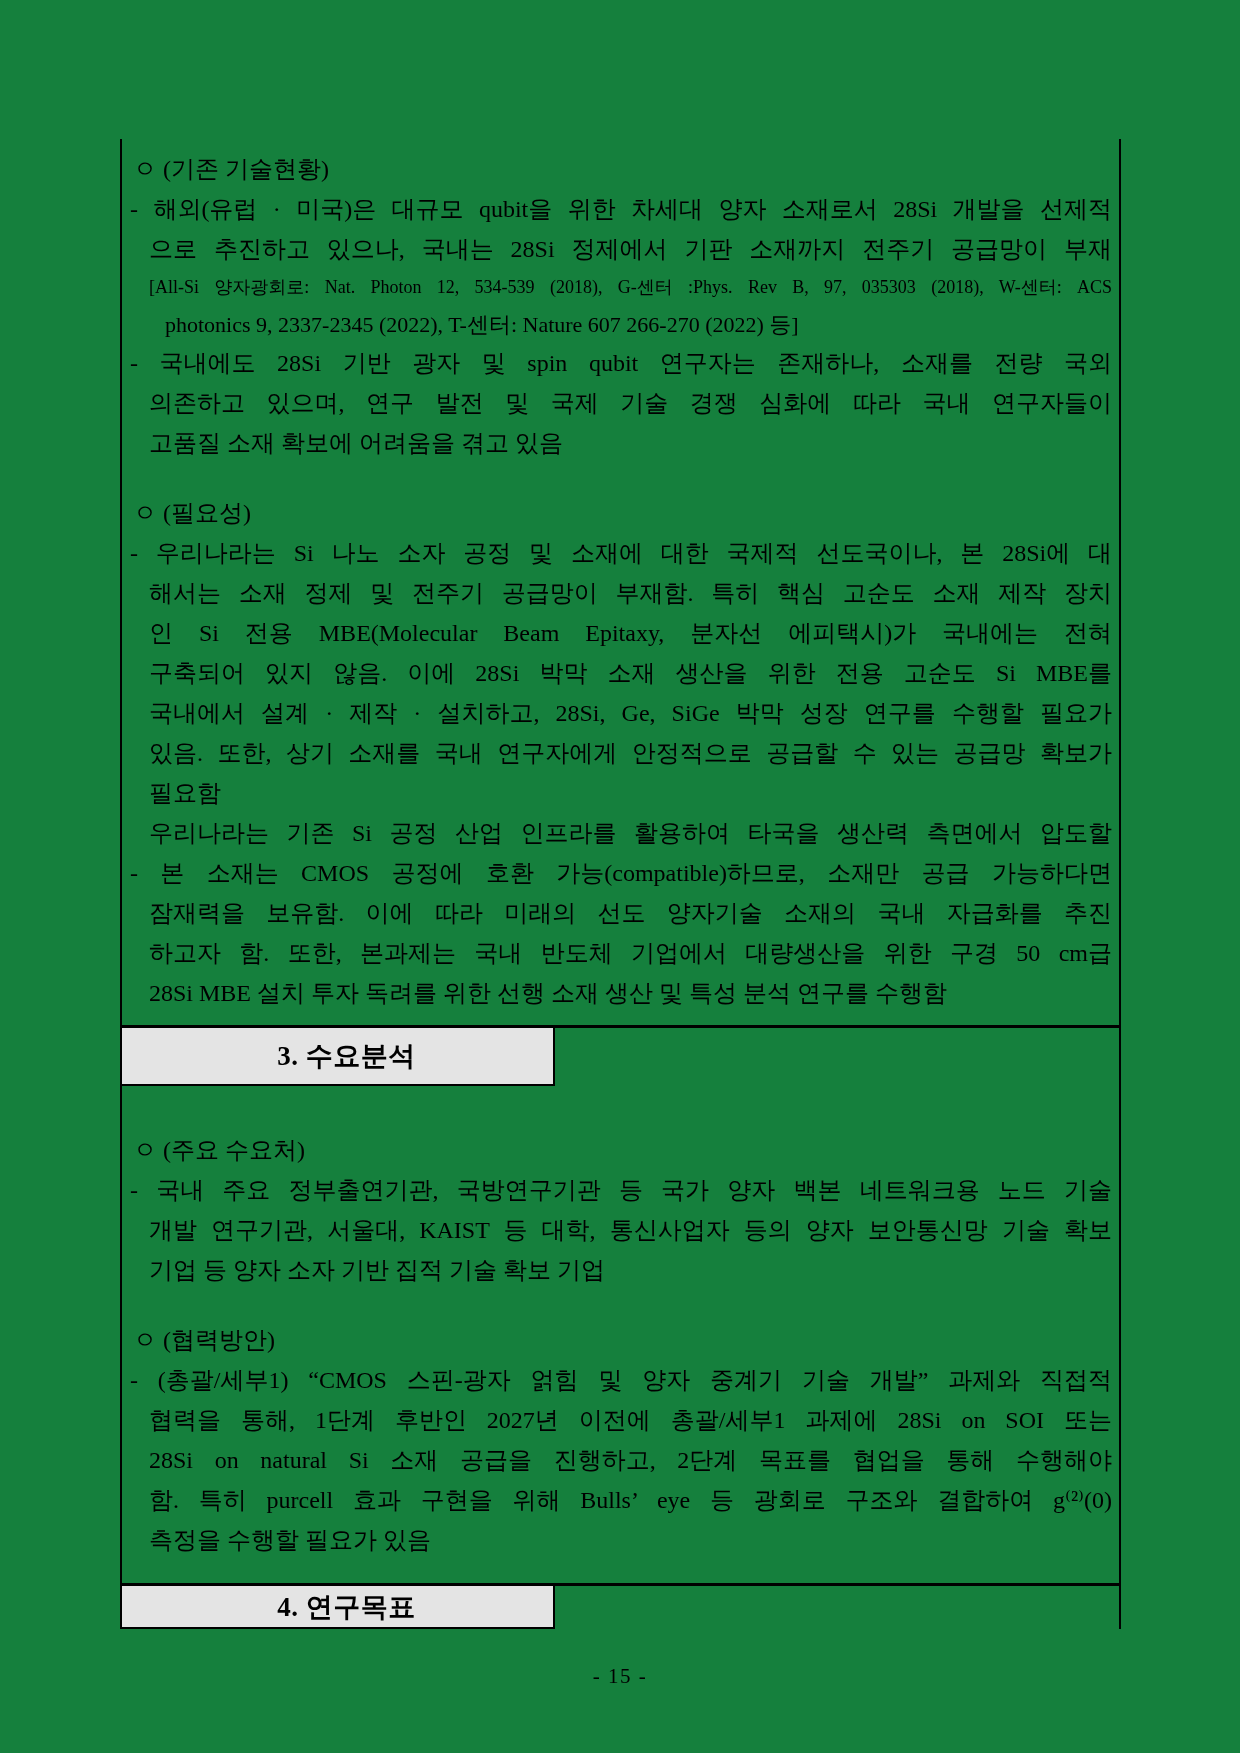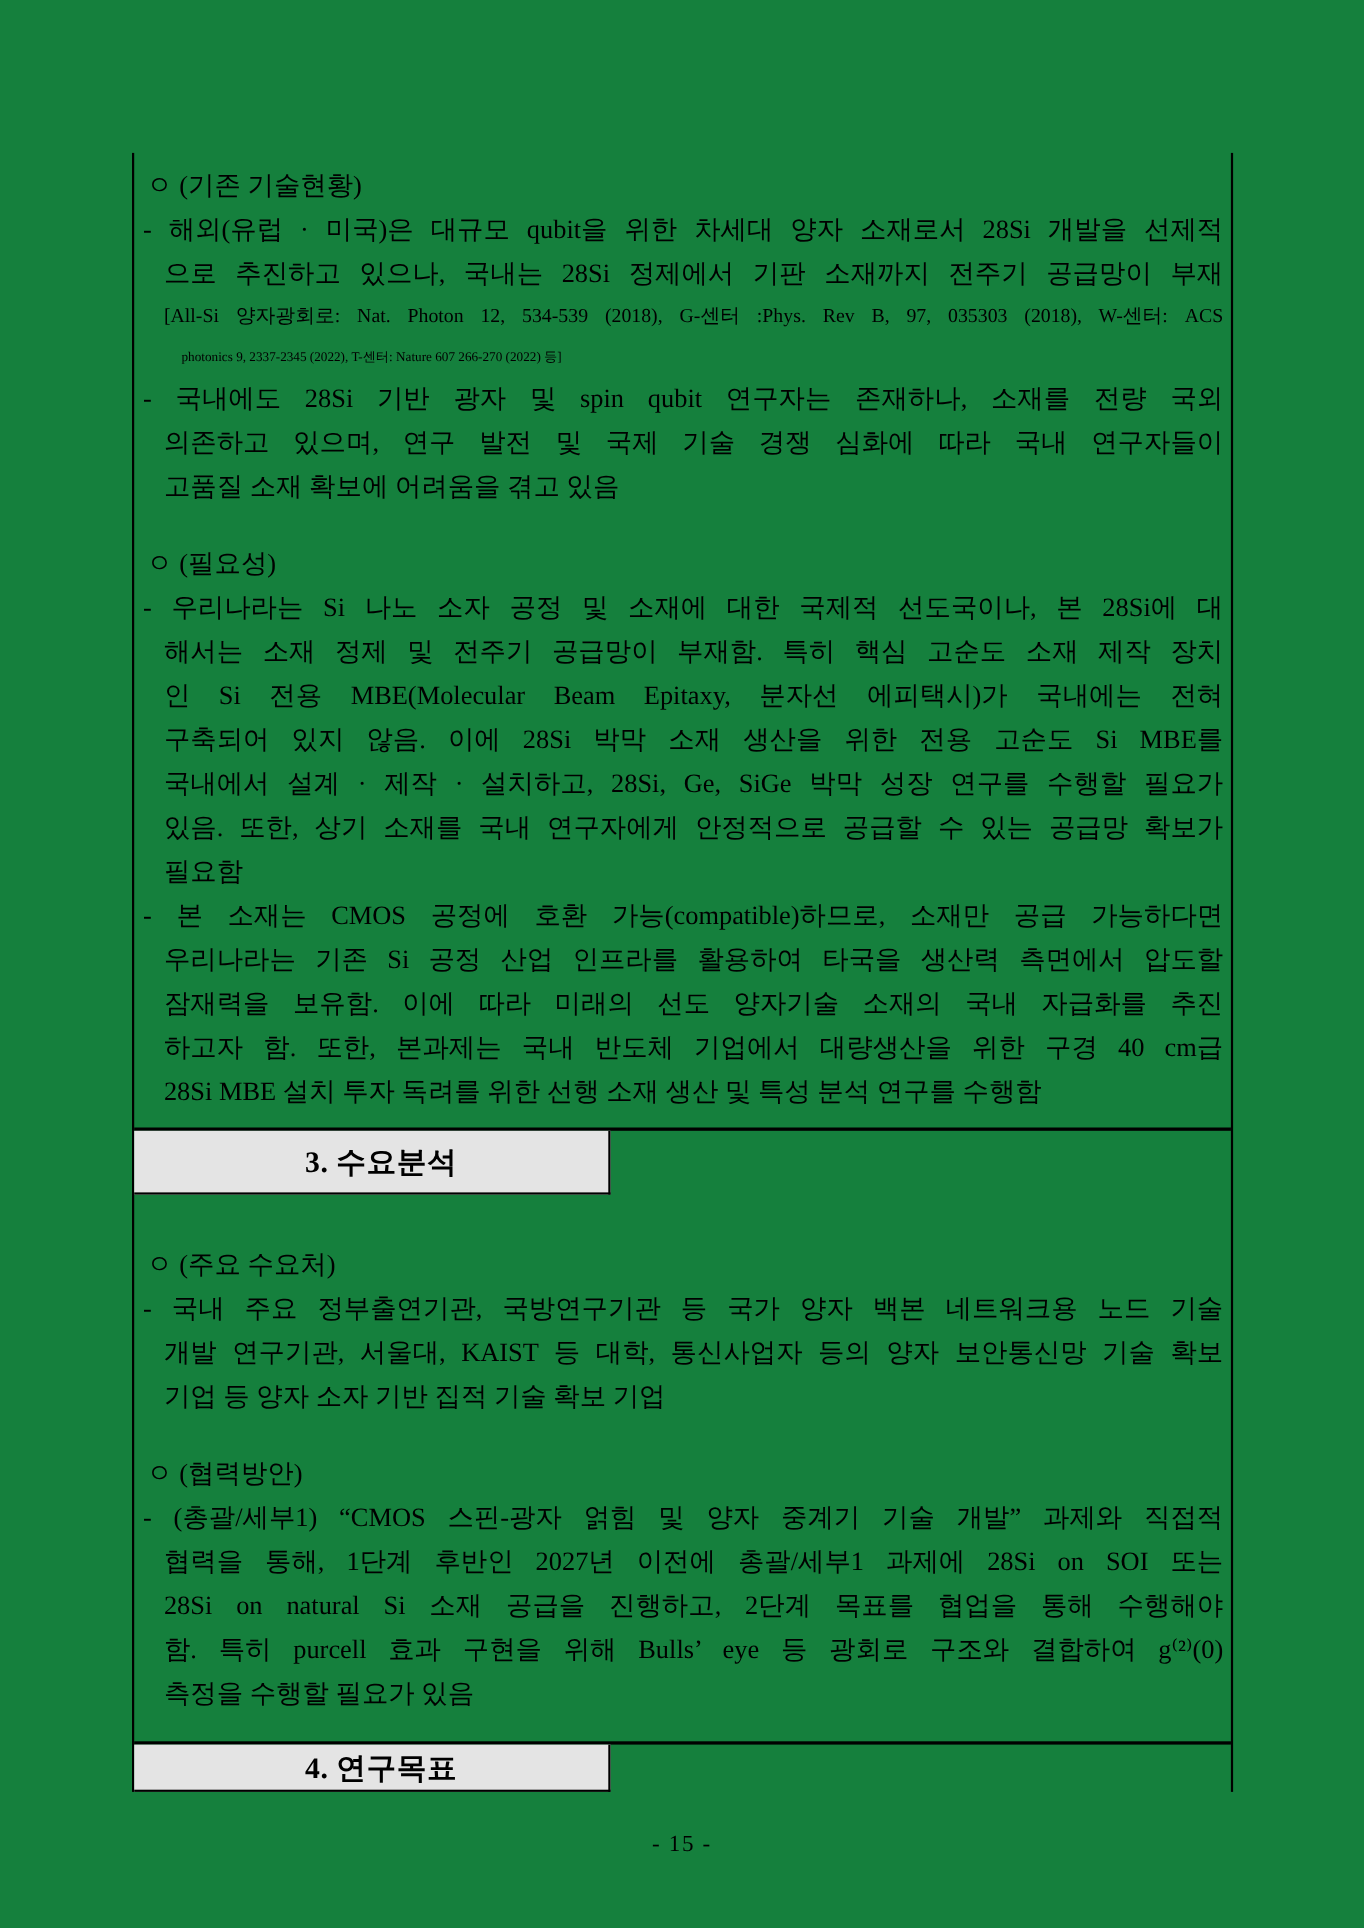--- a/index.html
+++ b/index.html
@@ -24,21 +24,21 @@
     font-weight:bold; font-size:27px; letter-spacing:0.5px;justify-content:center;
   }
   .hdr-box.h3 { height:56px; }
   .hdr-box.h4 { height:41px; }
   .ln { font-size:24px; line-height:40px; padding-right:4px; white-space:nowrap; }
   .ln.j { text-align:justify; text-align-last:justify; }
   .ln.bullet { padding-left:11px; }
   .ln.dash   { padding-left:8px;  }
   .ln.cont   { padding-left:27px; }
   .ln.ref1   { font-size:18px; line-height:37px; padding-left:27px; }
-  .ln.ref2   { font-size:12px; line-height:37px; padding-left:43px; }
+  .ln.ref2   { font-size:22px; line-height:37px; padding-left:43px; }
   .ln.blank  { height:30px; line-height:30px; }
   .pageno {
     position:absolute; top:1664px; left:0; width:100%;
     text-align:center; font-size:21px; letter-spacing:1.5px;
   }
 </style>
 </head>
 <body>
 
 <div class="page">
@@ -55,24 +55,24 @@
         <div class="ln cont">고품질 소재 확보에 어려움을 겪고 있음</div>
         <div class="ln blank"></div>
         <div class="ln bullet">ㅇ (필요성)</div>
         <div class="ln dash j">- 우리나라는 Si 나노 소자 공정 및 소재에 대한 국제적 선도국이나, 본 28Si에 대</div>
         <div class="ln cont j">해서는 소재 정제 및 전주기 공급망이 부재함. 특히 핵심 고순도 소재 제작 장치</div>
         <div class="ln cont j">인 Si 전용 MBE(Molecular Beam Epitaxy, 분자선 에피택시)가 국내에는 전혀</div>
         <div class="ln cont j">구축되어 있지 않음. 이에 28Si 박막 소재 생산을 위한 전용 고순도 Si MBE를</div>
         <div class="ln cont j">국내에서 설계 · 제작 · 설치하고, 28Si, Ge, SiGe 박막 성장 연구를 수행할 필요가</div>
         <div class="ln cont j">있음. 또한, 상기 소재를 국내 연구자에게 안정적으로 공급할 수 있는 공급망 확보가</div>
         <div class="ln cont">필요함</div>
+        <div class="ln cont j">우리나라는 기존 Si 공정 산업 인프라를 활용하여 타국을 생산력 측면에서 압도할</div>
         <div class="ln dash j">- 본 소재는 CMOS 공정에 호환 가능(compatible)하므로, 소재만 공급 가능하다면</div>
-        <div class="ln cont j">우리나라는 기존 Si 공정 산업 인프라를 활용하여 타국을 생산력 측면에서 압도할</div>
         <div class="ln cont j">잠재력을 보유함. 이에 따라 미래의 선도 양자기술 소재의 국내 자급화를 추진</div>
-        <div class="ln cont j">하고자 함. 또한, 본과제는 국내 반도체 기업에서 대량생산을 위한 구경 40 cm급</div>
+        <div class="ln cont j">하고자 함. 또한, 본과제는 국내 반도체 기업에서 대량생산을 위한 구경 50 cm급</div>
         <div class="ln cont">28Si MBE 설치 투자 독려를 위한 선행 소재 생산 및 특성 분석 연구를 수행함</div>
       </div>
 
     <div class="hdr-row">
       <div class="hdr-box h3">
         <span>3. 수요분석</span>
       </div>
     </div>
 
     <div class="cell s3">

